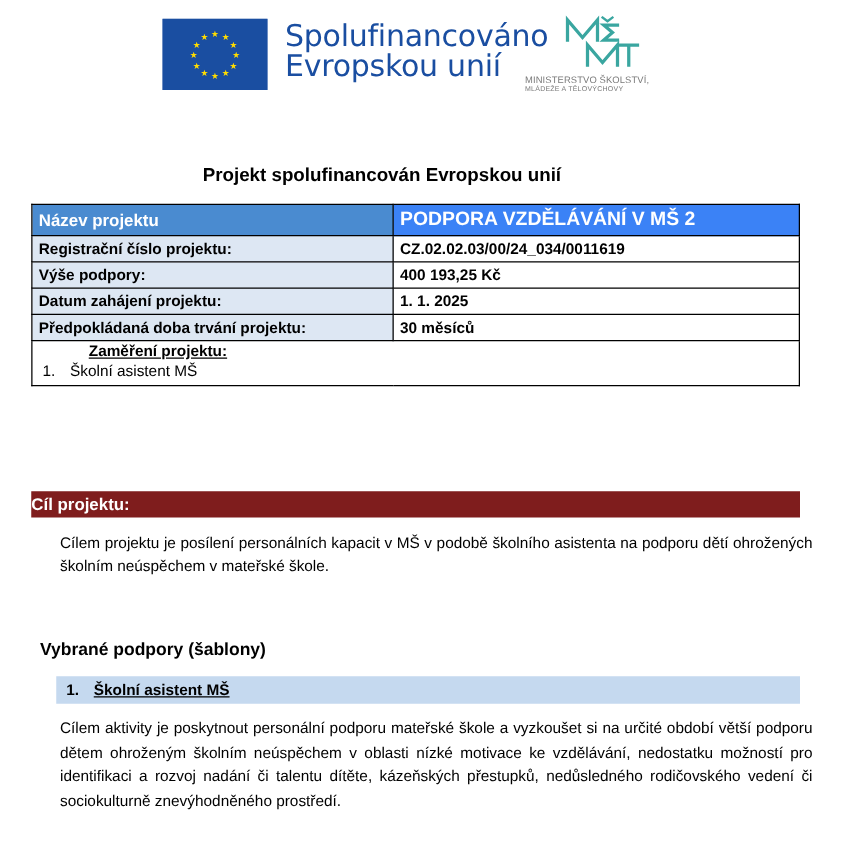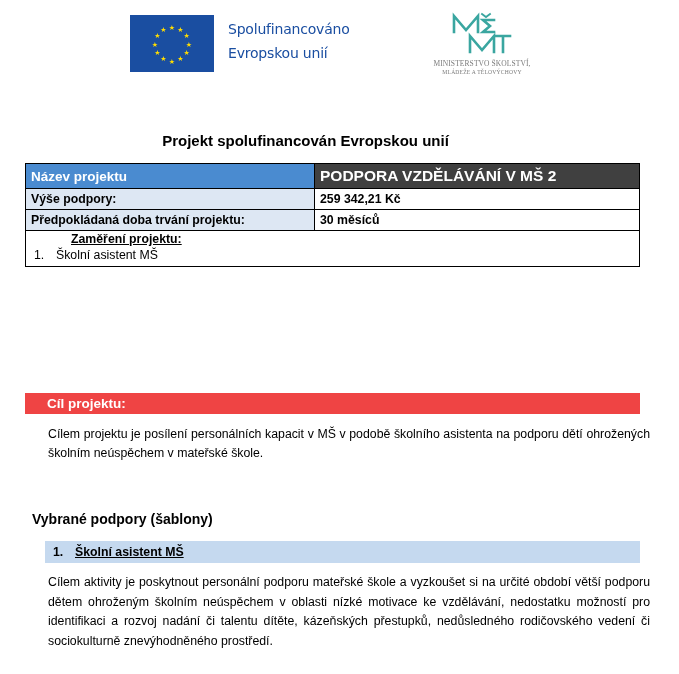--- a/index.html
+++ b/index.html
@@ -11,28 +11,28 @@
     .abs { position: absolute; }
 
     
     .eu-flag {
       left: 130px; top: 15px; width: 84px; height: 57px;
       background: #0e47a1; background: #1a4ea1;
     }
     .eu-flag svg { width: 100%; height: 100%; display: block; }
     .eu-text {
       left: 228px; top: 17px; color: #1a4ea1;
-      font-family: "DejaVu Sans", sans-serif; font-size: 14px; line-height: 24px;
+      font-family: "DejaVu Sans", sans-serif; font-size: 24px; line-height: 24px;
       letter-spacing: -0.2px;
     }
     .msmt-logo { left: 420px; top: 12px; width: 124px; height: 64px; }
     .msmt-mark { position: absolute; left: 30px; top: 0; width: 62px; height: 42px; }
     .msmt-line1, .msmt-line2 {
-      position: absolute; width: 124px; text-align: center;
-      font-family: Liberation Serif, serif; color: #7a7a7a;
+      position: absolute; width: 124px; 
+      font-family: Liberation Sans, sans-serif; color: #7a7a7a;
     }
     .msmt-line1 { top: 47px; font-size: 7.5px; letter-spacing: 0.1px; }
     .msmt-line2 { top: 57px; font-size: 5.6px; letter-spacing: 0.2px; }
 
     
     .doc-title {
       left: 0; width: 611px; top: 132px; text-align: center;
       font-size: 15px; font-weight: bold; line-height: 18px;
     }
 
@@ -41,36 +41,36 @@
       position: absolute; left: 25px; top: 163px; width: 615px;
       border-collapse: collapse; font-size: 12.3px;
     }
     table.info td {
       border: 1.5px solid #000; padding: 0 5px; height: 20px;
       font-weight: bold; vertical-align: middle; white-space: nowrap;
     }
     table.info td.lbl { width: 278px; background: #dde7f3; }
     table.info td.lbl.right { text-align: right; }
     table.info tr.head td {
-      background: #404040; color: #fff; height: 24px; font-weight: normal;
+      background: #3b82f6; color: #fff; height: 24px; font-weight: normal;
     }
     table.info tr.head td.lbl { font-size: 13.5px; font-weight: bold; background: #4a8bd0; }
     table.info tr.head td.val { font-size: 15.5px; font-weight: bold; }
     table.info td.focus {
       height: 34px; background: #fff; vertical-align: top; padding-top: 1px;
     }
     .focus-title { text-decoration: underline; font-weight: bold; display: block; line-height: 15px; margin-left: 40px; }
     .focus-item { font-weight: normal; display: block; line-height: 16px; padding-left: 3px; }
     .focus-item .num { display: inline-block; width: 22px; }
 
     
     .goal-bar {
       left: 25px; top: 393px; width: 615px; height: 21px;
-      background: #ef4444; color: #fff; font-weight: bold; font-size: 13.5px;
-      line-height: 21px; padding-left: 22px; box-sizing: border-box;
+      background: #7f1d1d; color: #fff; font-weight: bold; font-size: 13.5px;
+      line-height: 21px; padding-left: 0; box-sizing: border-box;
     }
     .para {
       left: 48px; width: 602px; font-size: 12.3px; line-height: 19px;
       text-align: justify; text-align-last: left;
     }
     .goal-text { top: 425px; }
 
     .activities-heading {
       left: 32px; top: 511px; font-size: 14px; font-weight: bold;
     }
@@ -131,22 +131,30 @@
 
 <div class="abs doc-title">Projekt spolufinancován Evropskou unií</div>
 
 <table class="info">
   <tbody>
       <tr class="head">
     <td class="lbl">Název projektu</td>
     <td class="val">PODPORA VZDĚLÁVÁNÍ V MŠ 2</td>
   </tr>
   <tr>
+    <td class="lbl">Registrační číslo projektu:</td>
+    <td>CZ.02.02.03/00/24_034/0011619</td>
+  </tr>
+  <tr>
     <td class="lbl">Výše podpory:</td>
-    <td>259 342,21 Kč</td>
+    <td>400 193,25 Kč</td>
+  </tr>
+  <tr>
+    <td class="lbl">Datum zahájení projektu:</td>
+    <td>1. 1. 2025</td>
   </tr>
   <tr>
     <td class="lbl">Předpokládaná doba trvání projektu:</td>
     <td>30 měsíců</td>
   </tr>
   <tr>
     <td class="focus" colspan="2">
       <span class="focus-title">Zaměření projektu:</span>
       <span class="focus-item">
         <span class="num">1.</span><span>Školní asistent MŠ</span>

